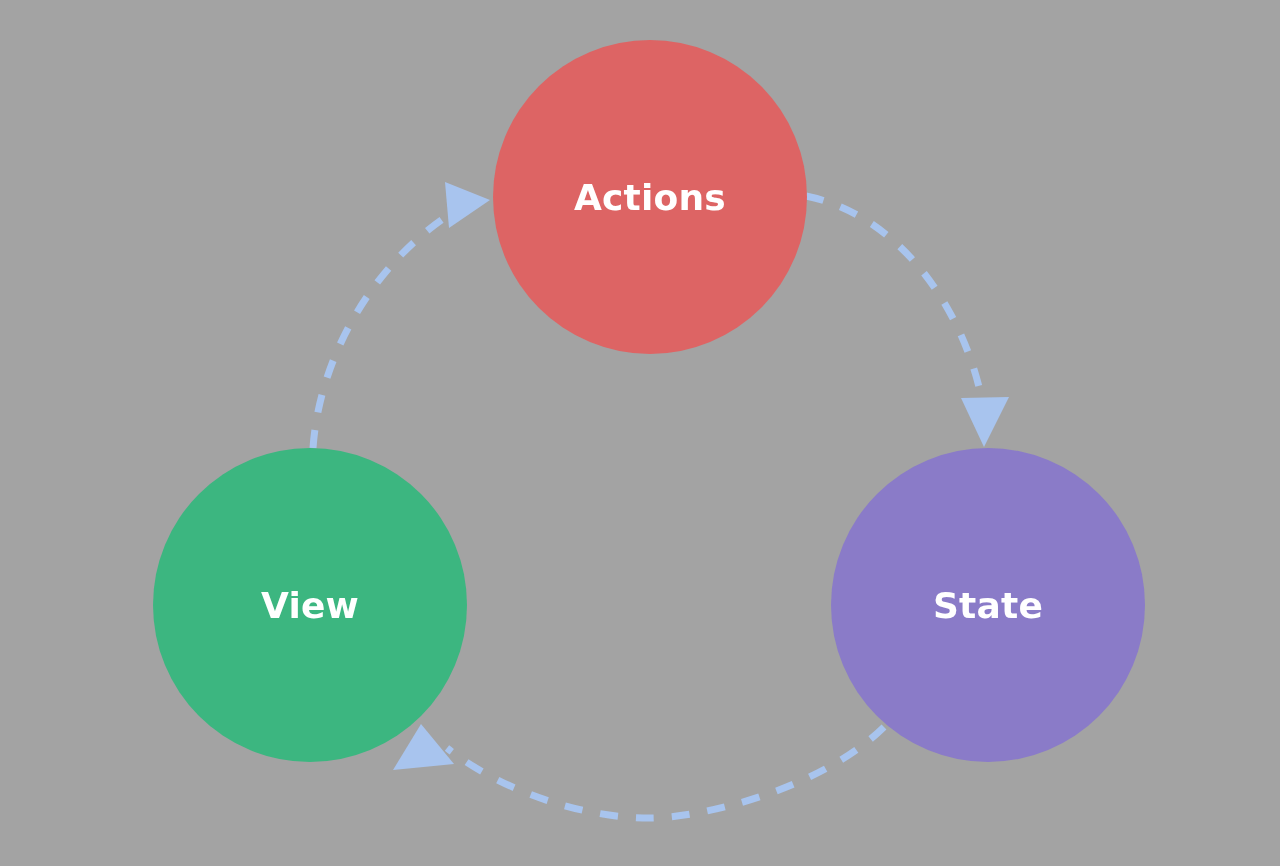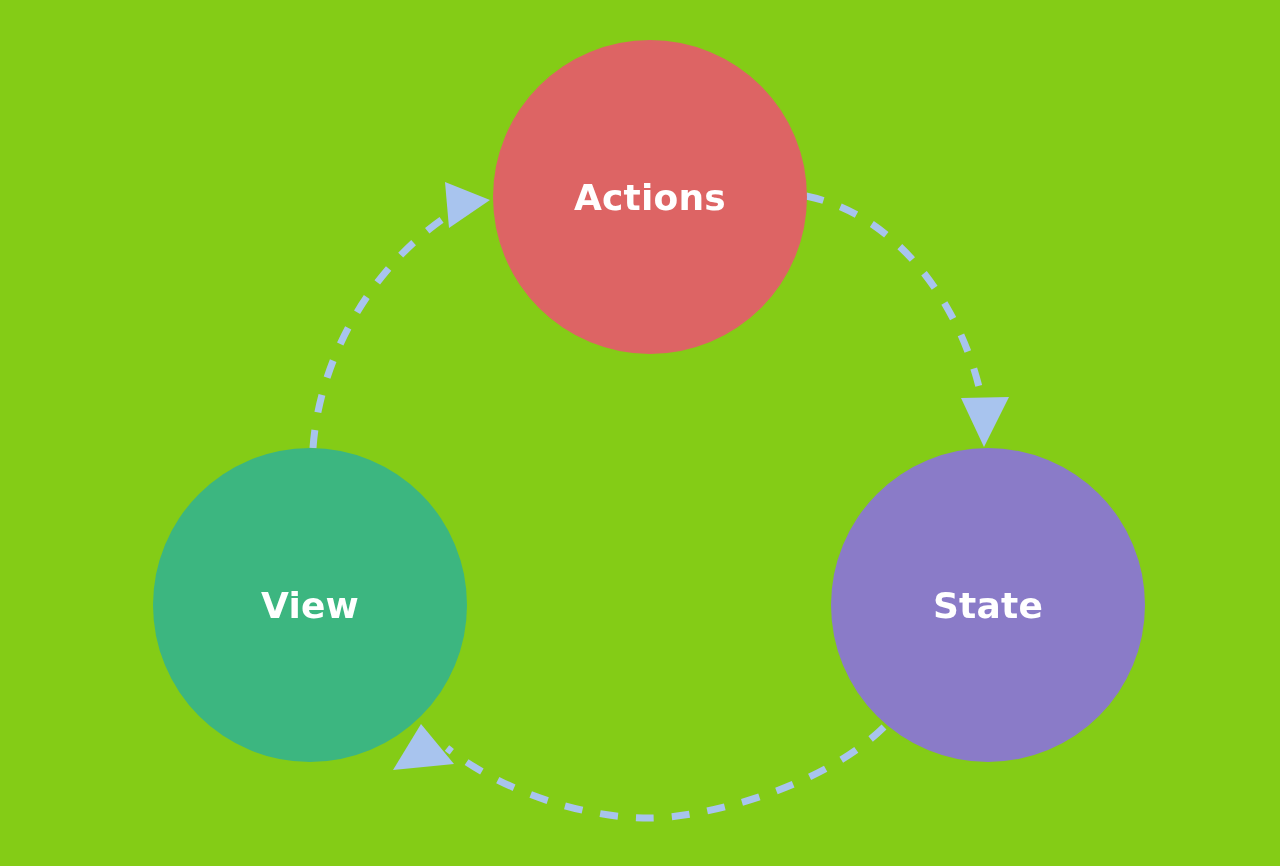--- a/index.html
+++ b/index.html
@@ -11,21 +11,21 @@
   body {
     width: 1280px;
     height: 866px;
     overflow: hidden;
     font-family: "DejaVu Sans", "Liberation Sans", sans-serif;
   }
   #diagram-root {
     position: relative;
     width: 1280px;
     height: 866px;
-    background: #84cc16;
+    background: #a3a3a3;
   }
   #diagram-svg {
     position: absolute;
     top: 0;
     left: 0;
     width: 1280px;
     height: 866px;
     display: block;
   }
   .node-label {

